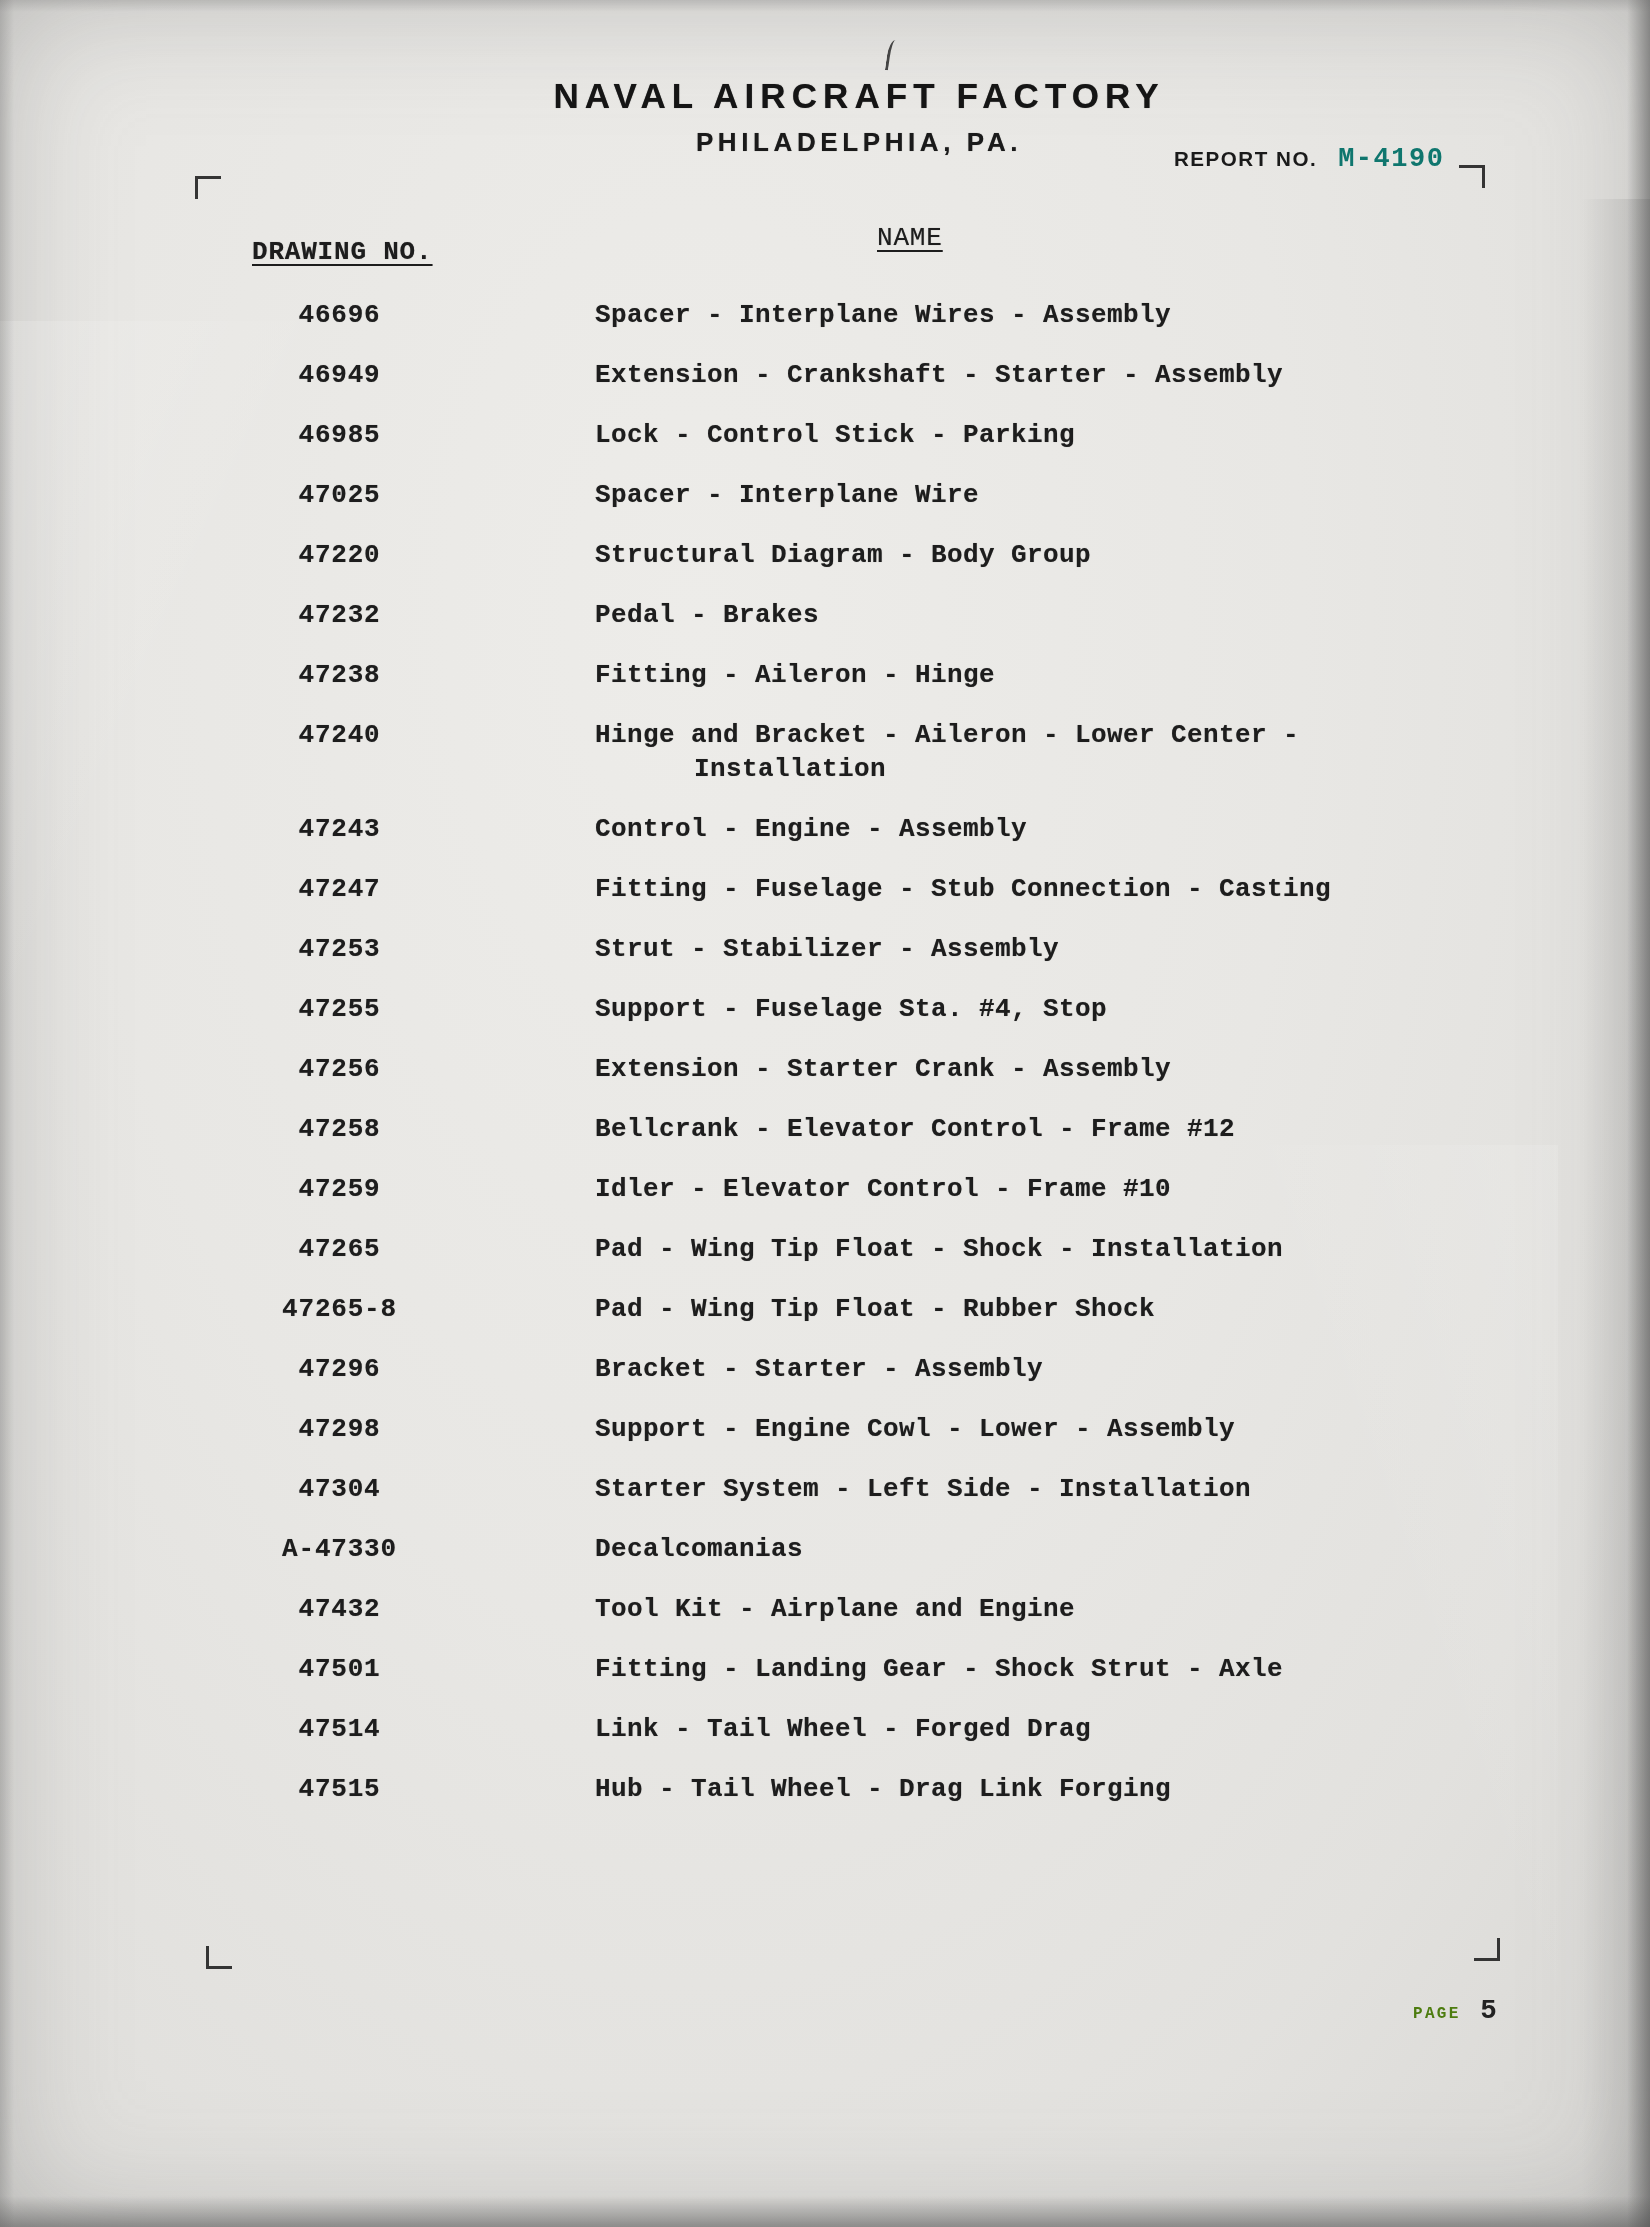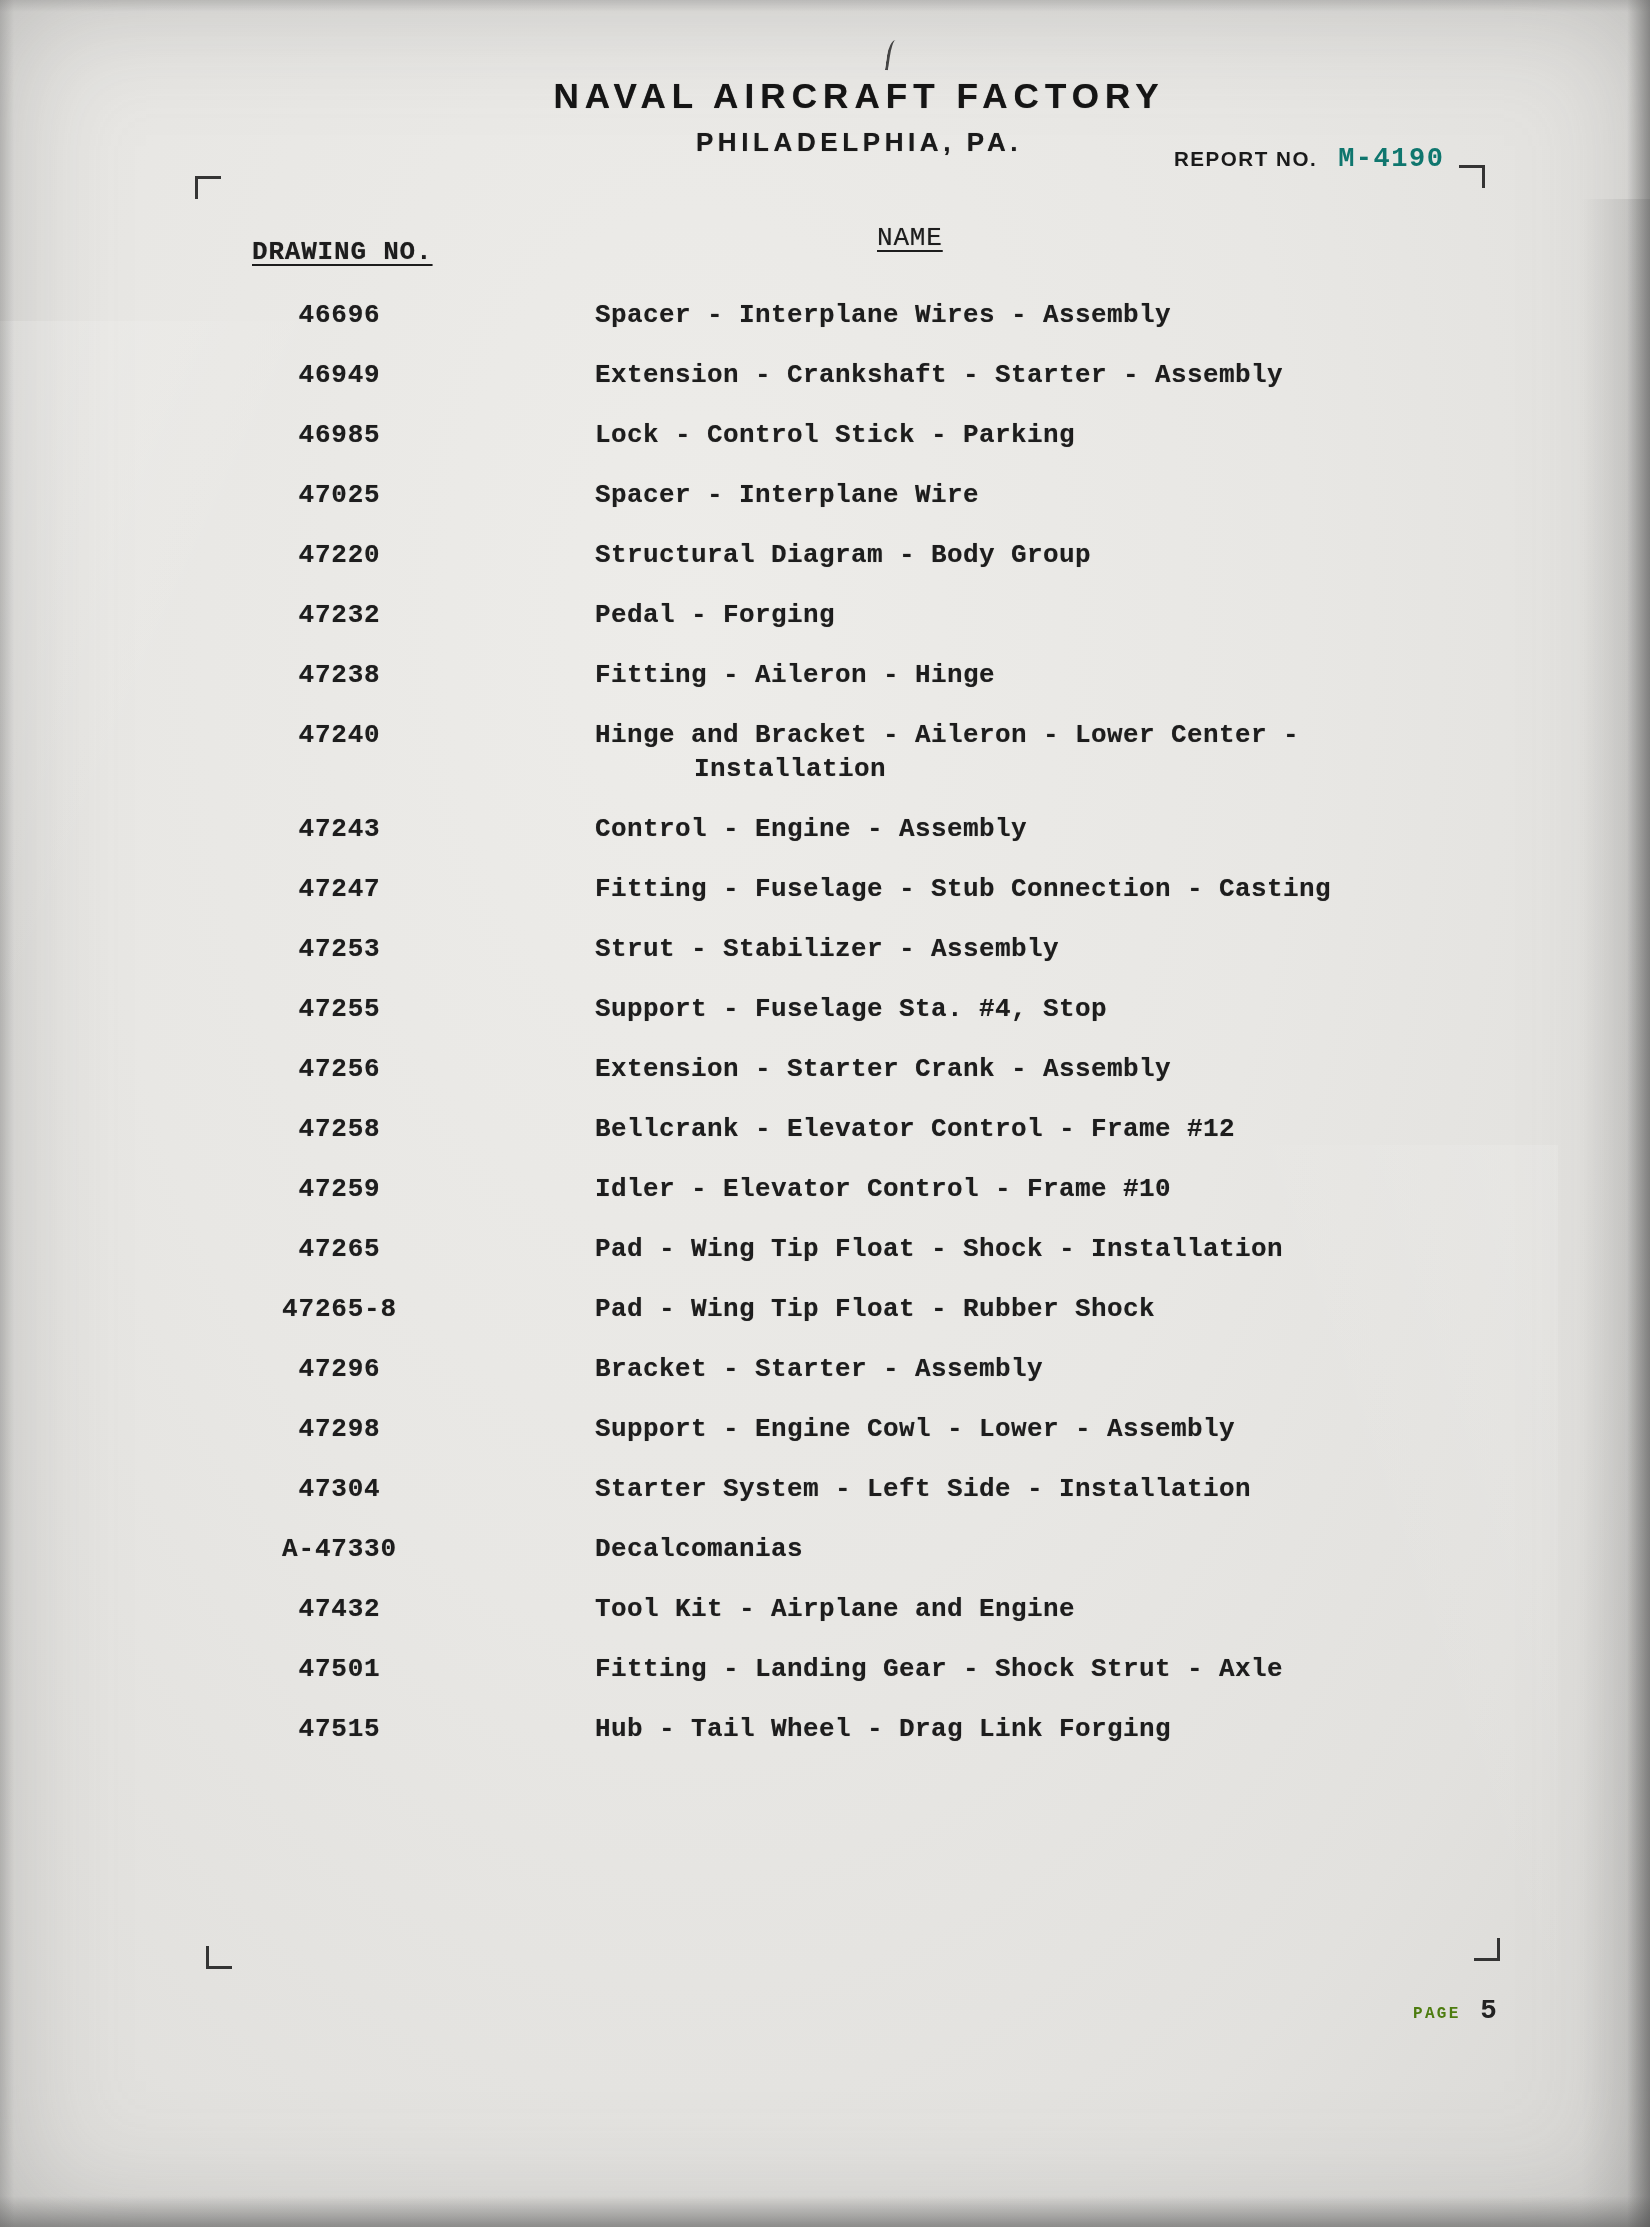--- a/index.html
+++ b/index.html
@@ -120,21 +120,21 @@
       <div class="row">
         <div class="no">47025</div>
         <div class="name">Spacer - Interplane Wire</div>
       </div>
       <div class="row">
         <div class="no">47220</div>
         <div class="name">Structural Diagram - Body Group</div>
       </div>
       <div class="row">
         <div class="no">47232</div>
-        <div class="name">Pedal - Forging</div>
+        <div class="name">Pedal - Brakes</div>
       </div>
       <div class="row">
         <div class="no">47238</div>
         <div class="name">Fitting - Aileron - Hinge</div>
       </div>
       <div class="row">
         <div class="no">47240</div>
         <div class="name">Hinge and Bracket - Aileron - Lower Center -<div class="cont">Installation</div></div>
       </div>
       <div class="row">
@@ -189,20 +189,24 @@
         <div class="no">A-47330</div>
         <div class="name">Decalcomanias</div>
       </div>
       <div class="row">
         <div class="no">47432</div>
         <div class="name">Tool Kit - Airplane and Engine</div>
       </div>
       <div class="row">
         <div class="no">47501</div>
         <div class="name">Fitting - Landing Gear - Shock Strut - Axle</div>
+      </div>
+      <div class="row">
+        <div class="no">47514</div>
+        <div class="name">Link - Tail Wheel - Forged Drag</div>
       </div>
       <div class="row">
         <div class="no">47515</div>
         <div class="name">Hub - Tail Wheel - Drag Link Forging</div>
       </div>
     </div>
 </div>
 
 <div class="page-footer">
   <span class="page-label">PAGE</span>

